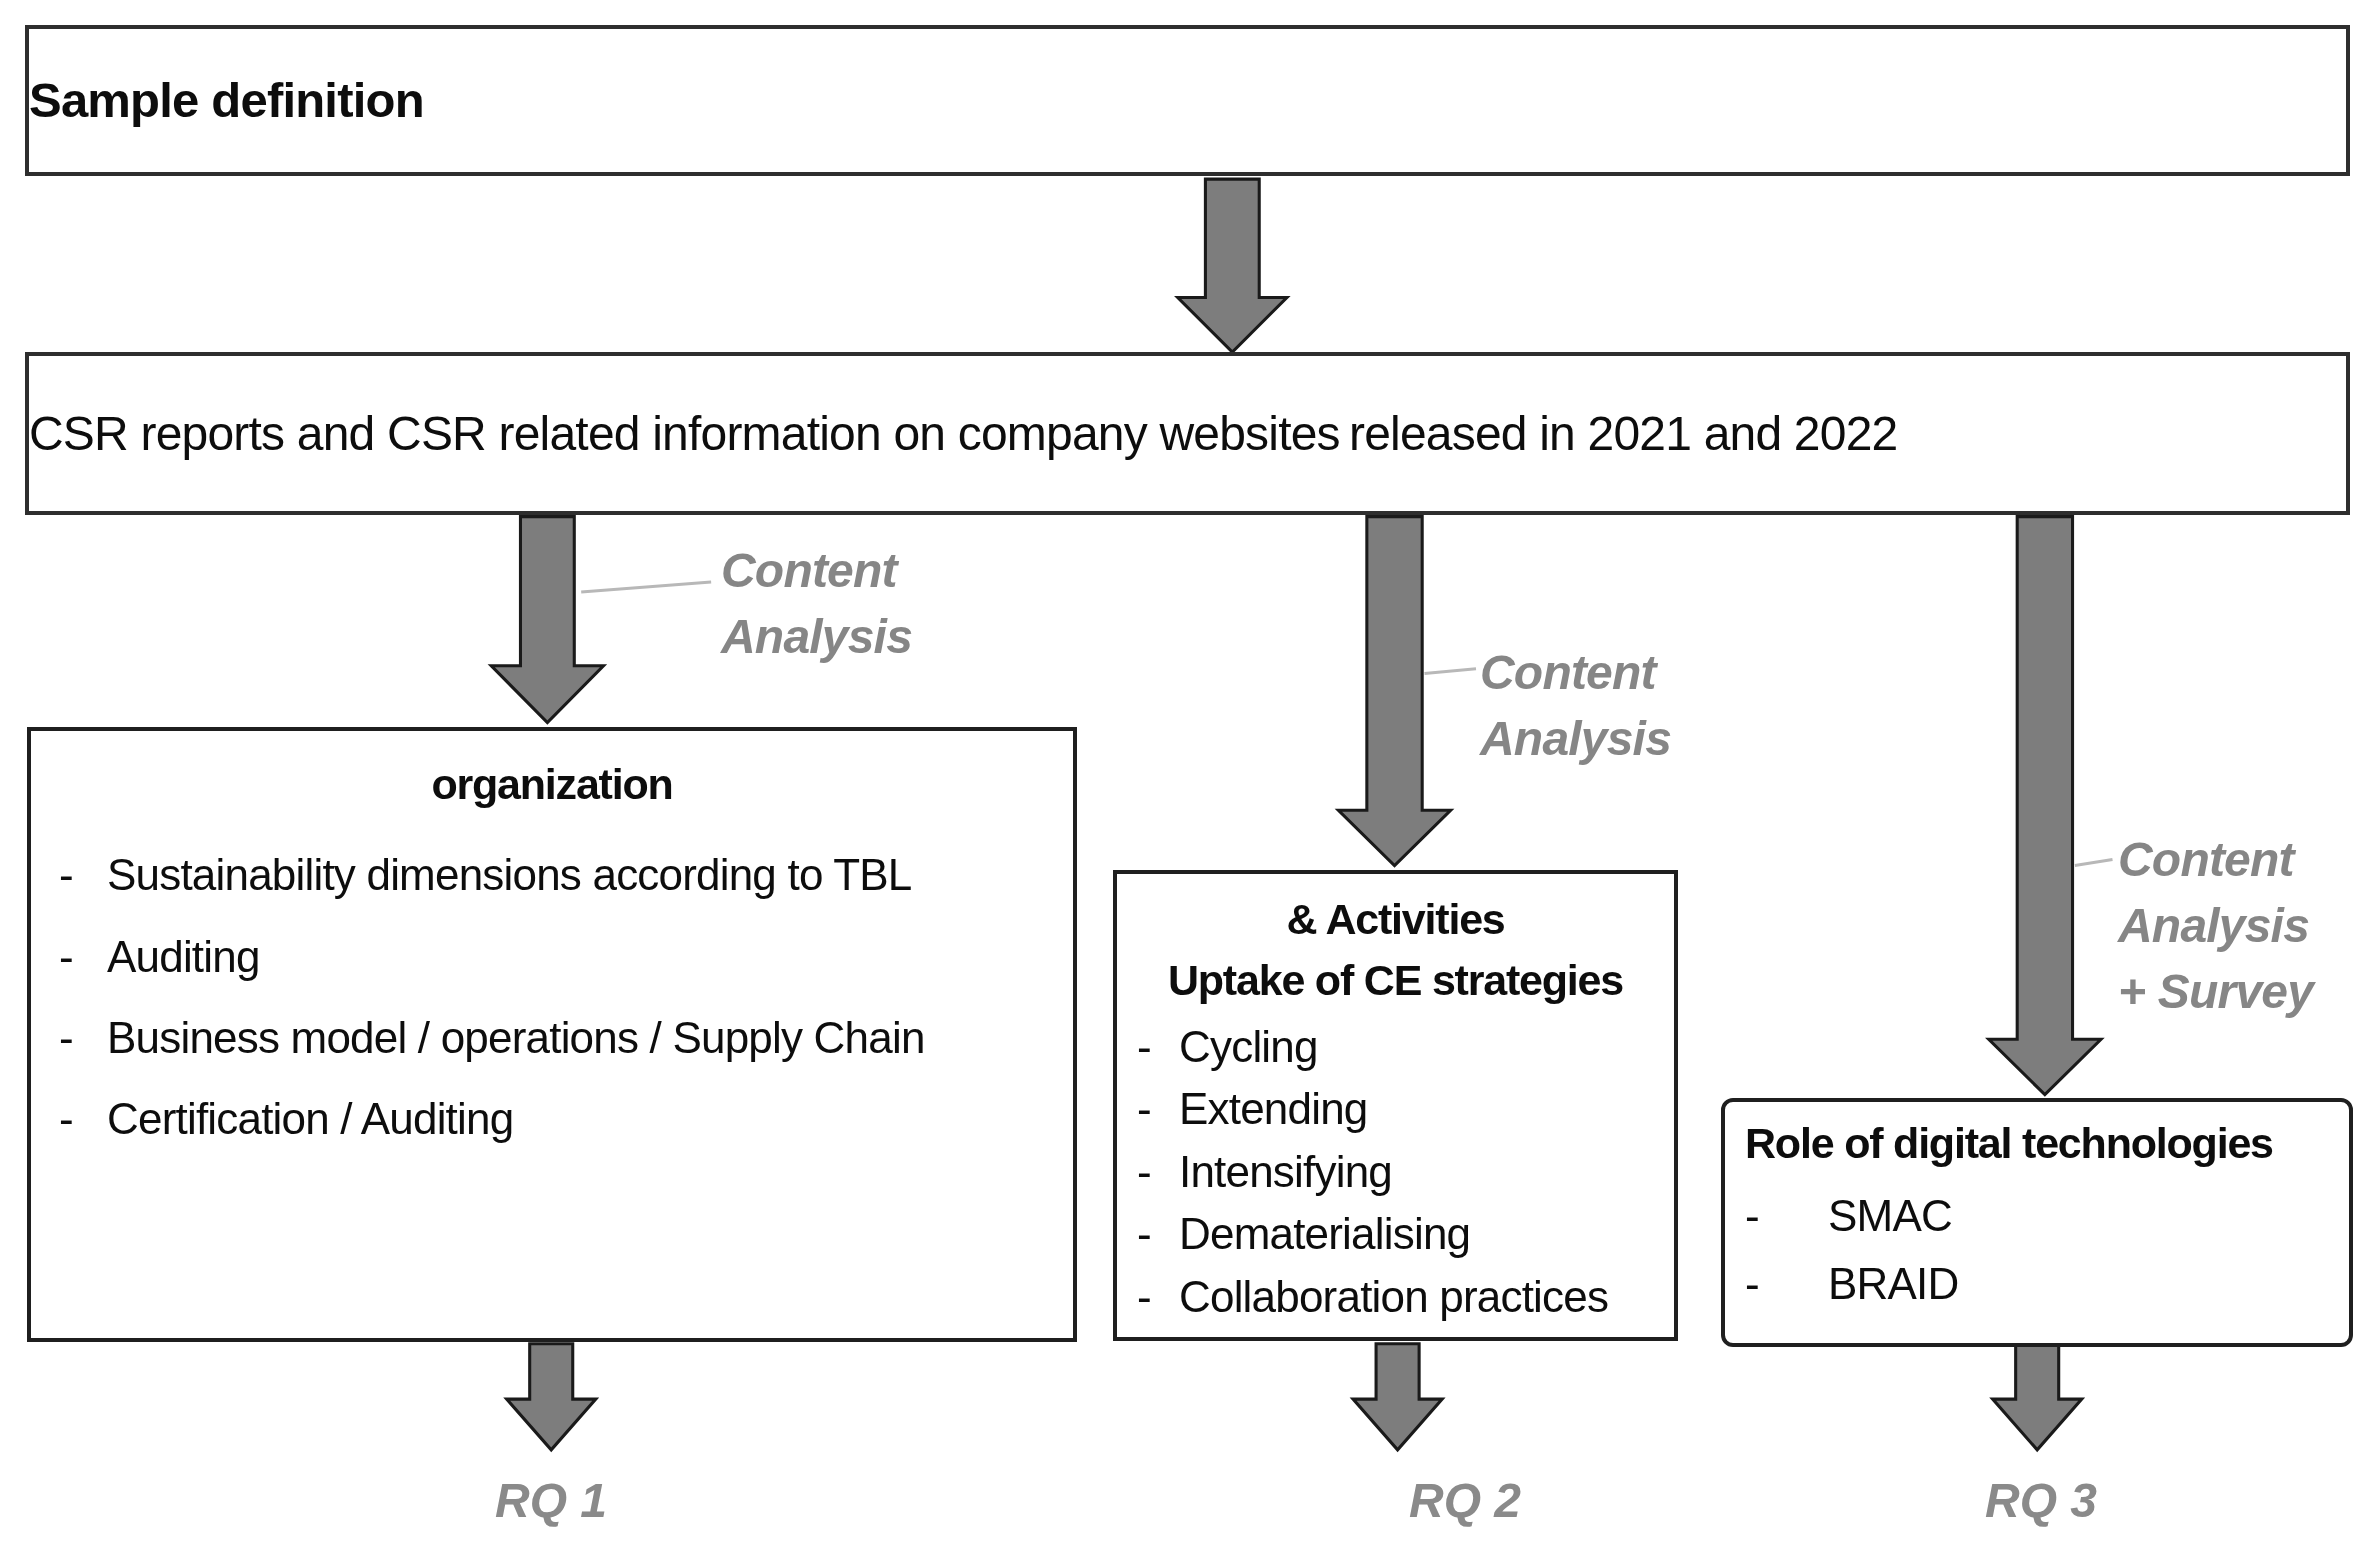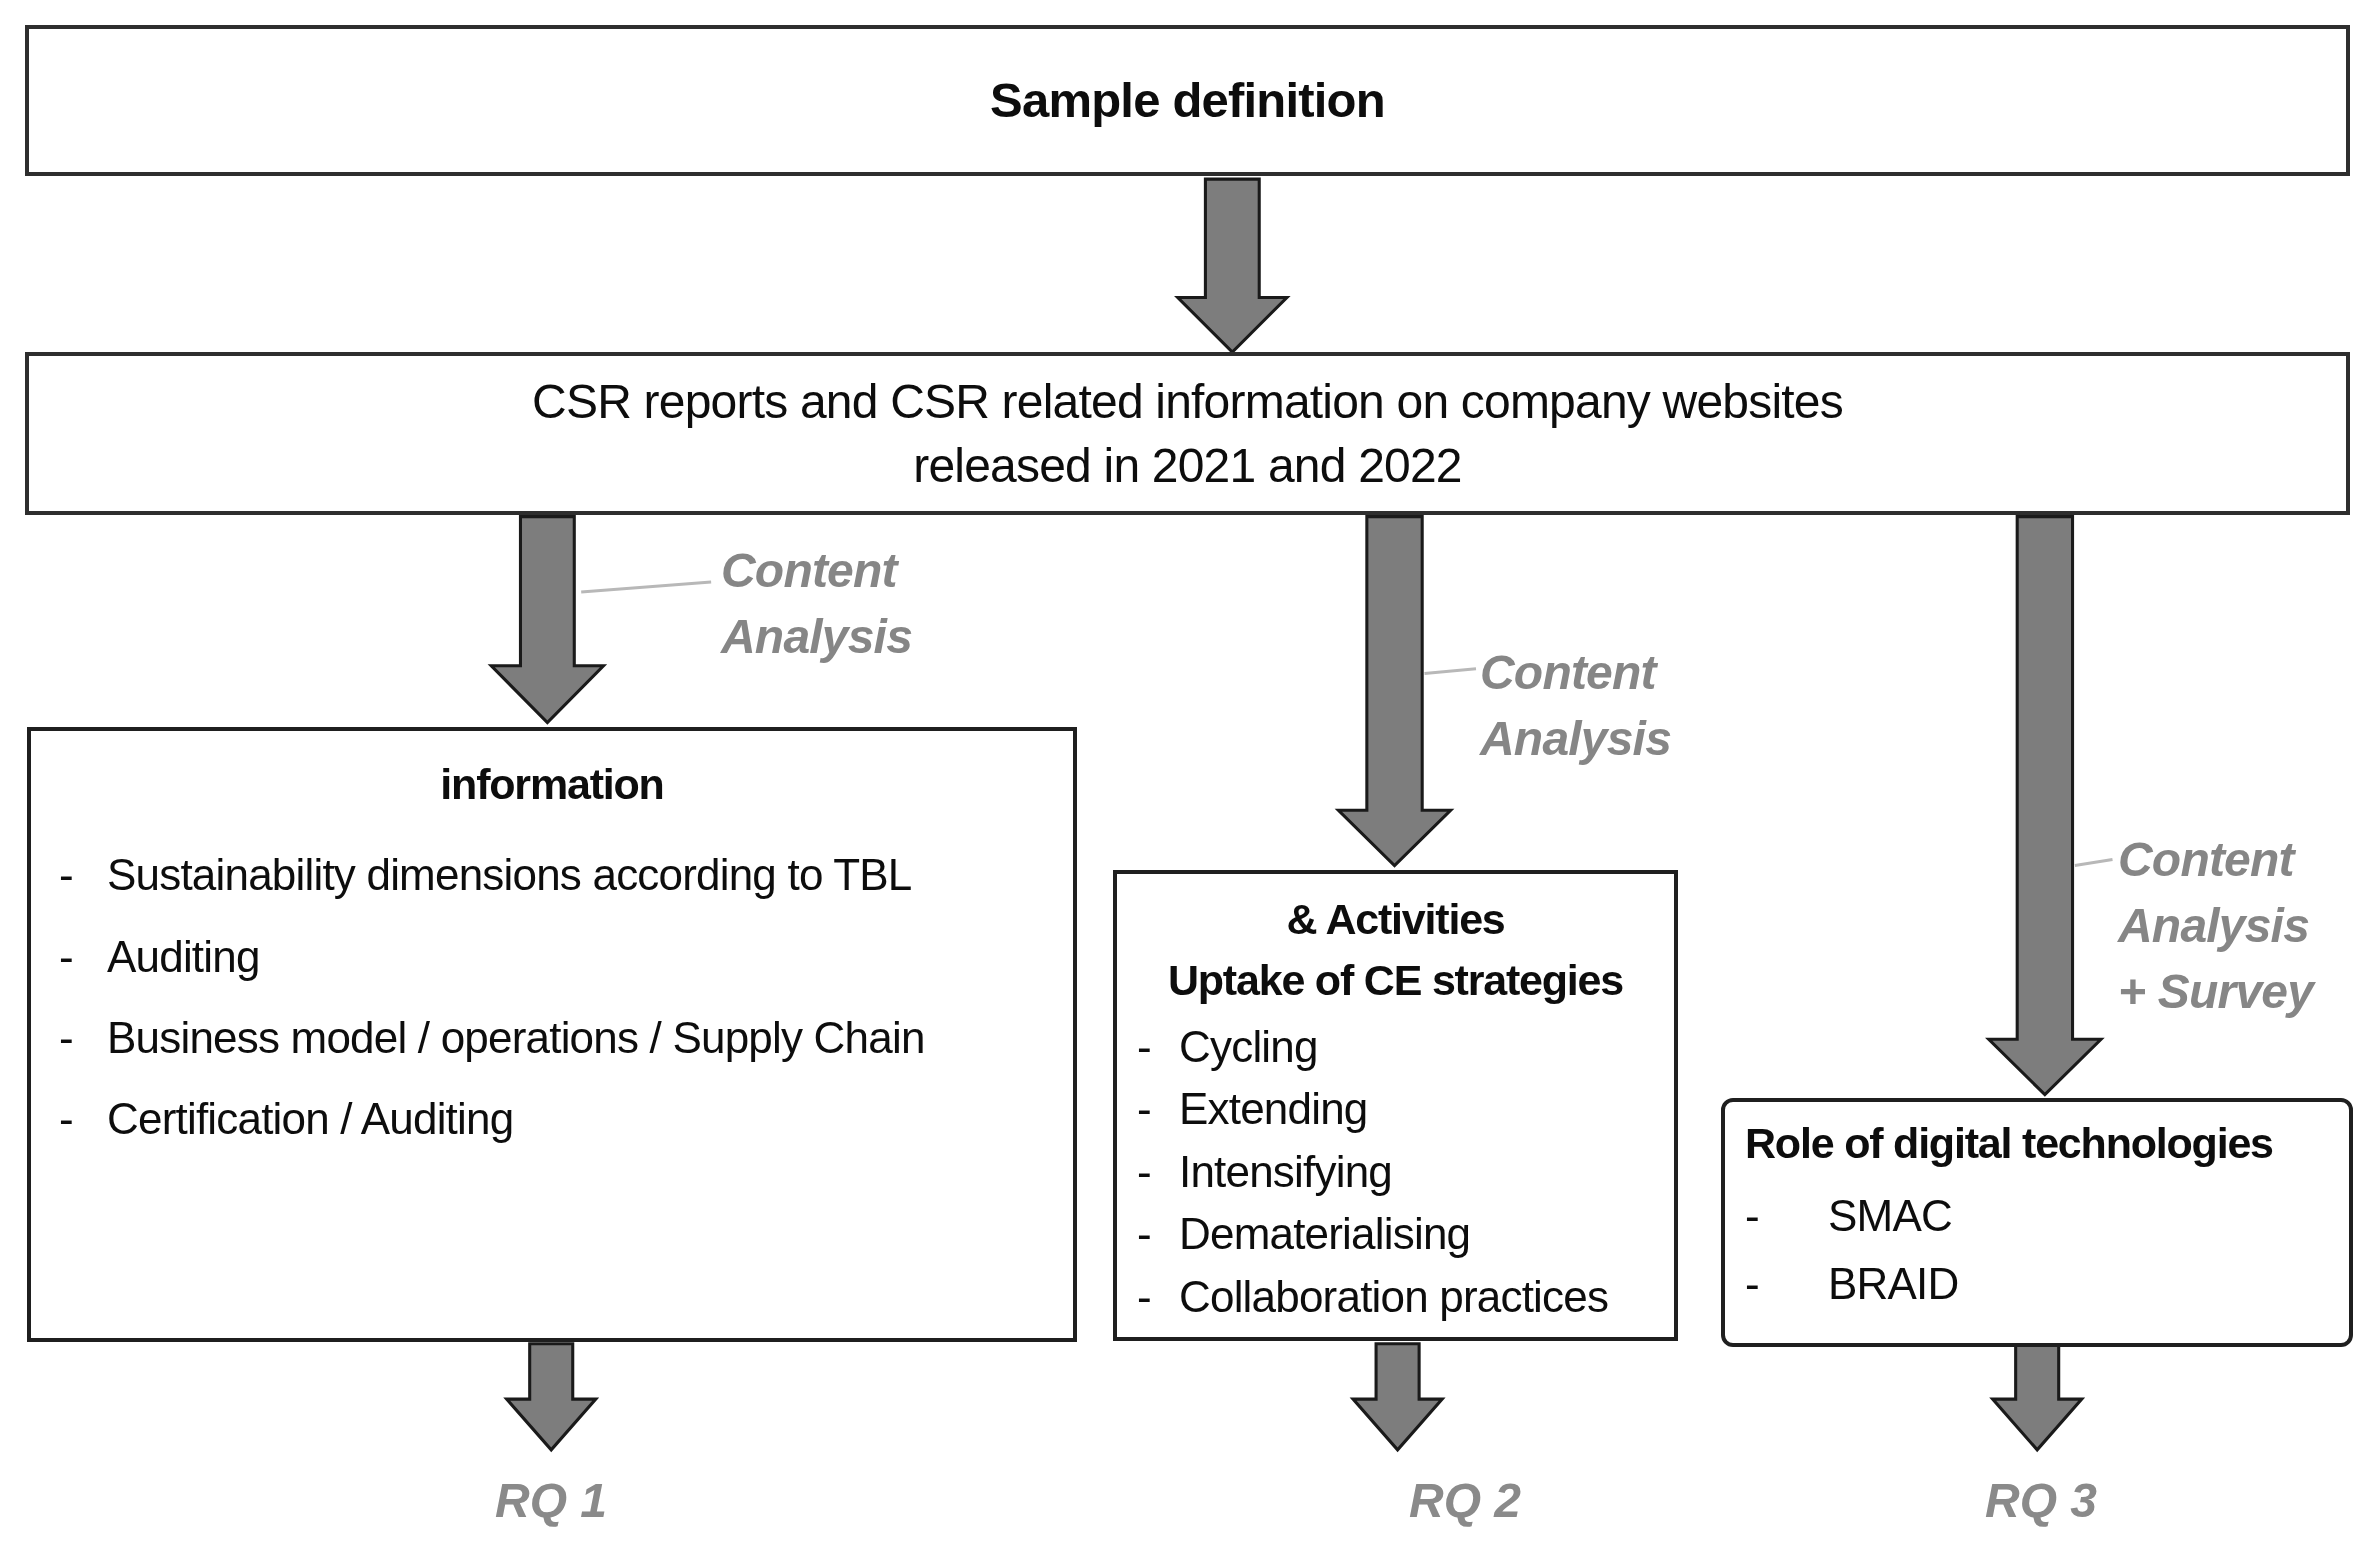--- a/index.html
+++ b/index.html
@@ -11,22 +11,22 @@
   .canvas{
     position:relative; width:2377px; height:1549px; background:var(--background);
     font-family:"Liberation Sans","DejaVu Sans",sans-serif; color:var(--text);
     overflow:hidden;
   }
   .arrows{position:absolute; left:0; top:0; width:2377px; height:1549px;}
   .arrow{fill:var(--arrow-fill); stroke:var(--arrow-outline); stroke-width:4; stroke-linejoin:miter;}
   .callout{stroke:var(--callout-line); stroke-width:4; fill:none;}
 
   .box{position:absolute; background:#fff; box-sizing:border-box;}
-  .wide{border:4.6px solid var(--wide-box-border); display:flex; flex-direction:column;
-        justify-content:center; align-items:center; text-align:center;}
+  .wide{border:4.6px solid var(--wide-box-border); display:flex; flex-direction:row;
+        justify-content:flex-start; align-items:center; text-align:center;}
   .topic{border:4.6px solid var(--box-border);}
 
   #sample-box{left:25px; top:25px; width:2325px; height:151px; gap:7.7px;}
   #source-box{left:25px; top:352px; width:2325px; height:163px; gap:9.2px;}
 
   .wb-title{font-size:49px; font-weight:bold; letter-spacing:-0.8px; line-height:1.15;}
   .wb-line{font-size:48px; letter-spacing:-0.8px; line-height:1.15; white-space:nowrap;}
 
   #topic-box-1{left:27px;  top:727px;  width:1050px; height:615px; padding:23px 28px 0 28px;}
   #topic-box-2{left:1113px;top:870px; width:565px;  height:471px; padding:15.4px 20px 0 20px;}
@@ -94,21 +94,21 @@
     <span>Analysis</span>
   </div>
   <div class="mlabel" id="method-label-3">
     <span>Content</span>
     <span>Analysis</span>
     <span>+ Survey</span>
   </div>
 
   <div class="box topic" id="topic-box-1">
     <div class="t-title">
-      <span class="t-line">information</span>
+      <span class="t-line">organization</span>
     </div>
     <ul class="t-list">
       <li class="t-item">
         <span class="mk">-</span>
         <span>Sustainability dimensions according to TBL</span>
         </li>
       <li class="t-item">
         <span class="mk">-</span>
         <span>Auditing</span>
         </li>

